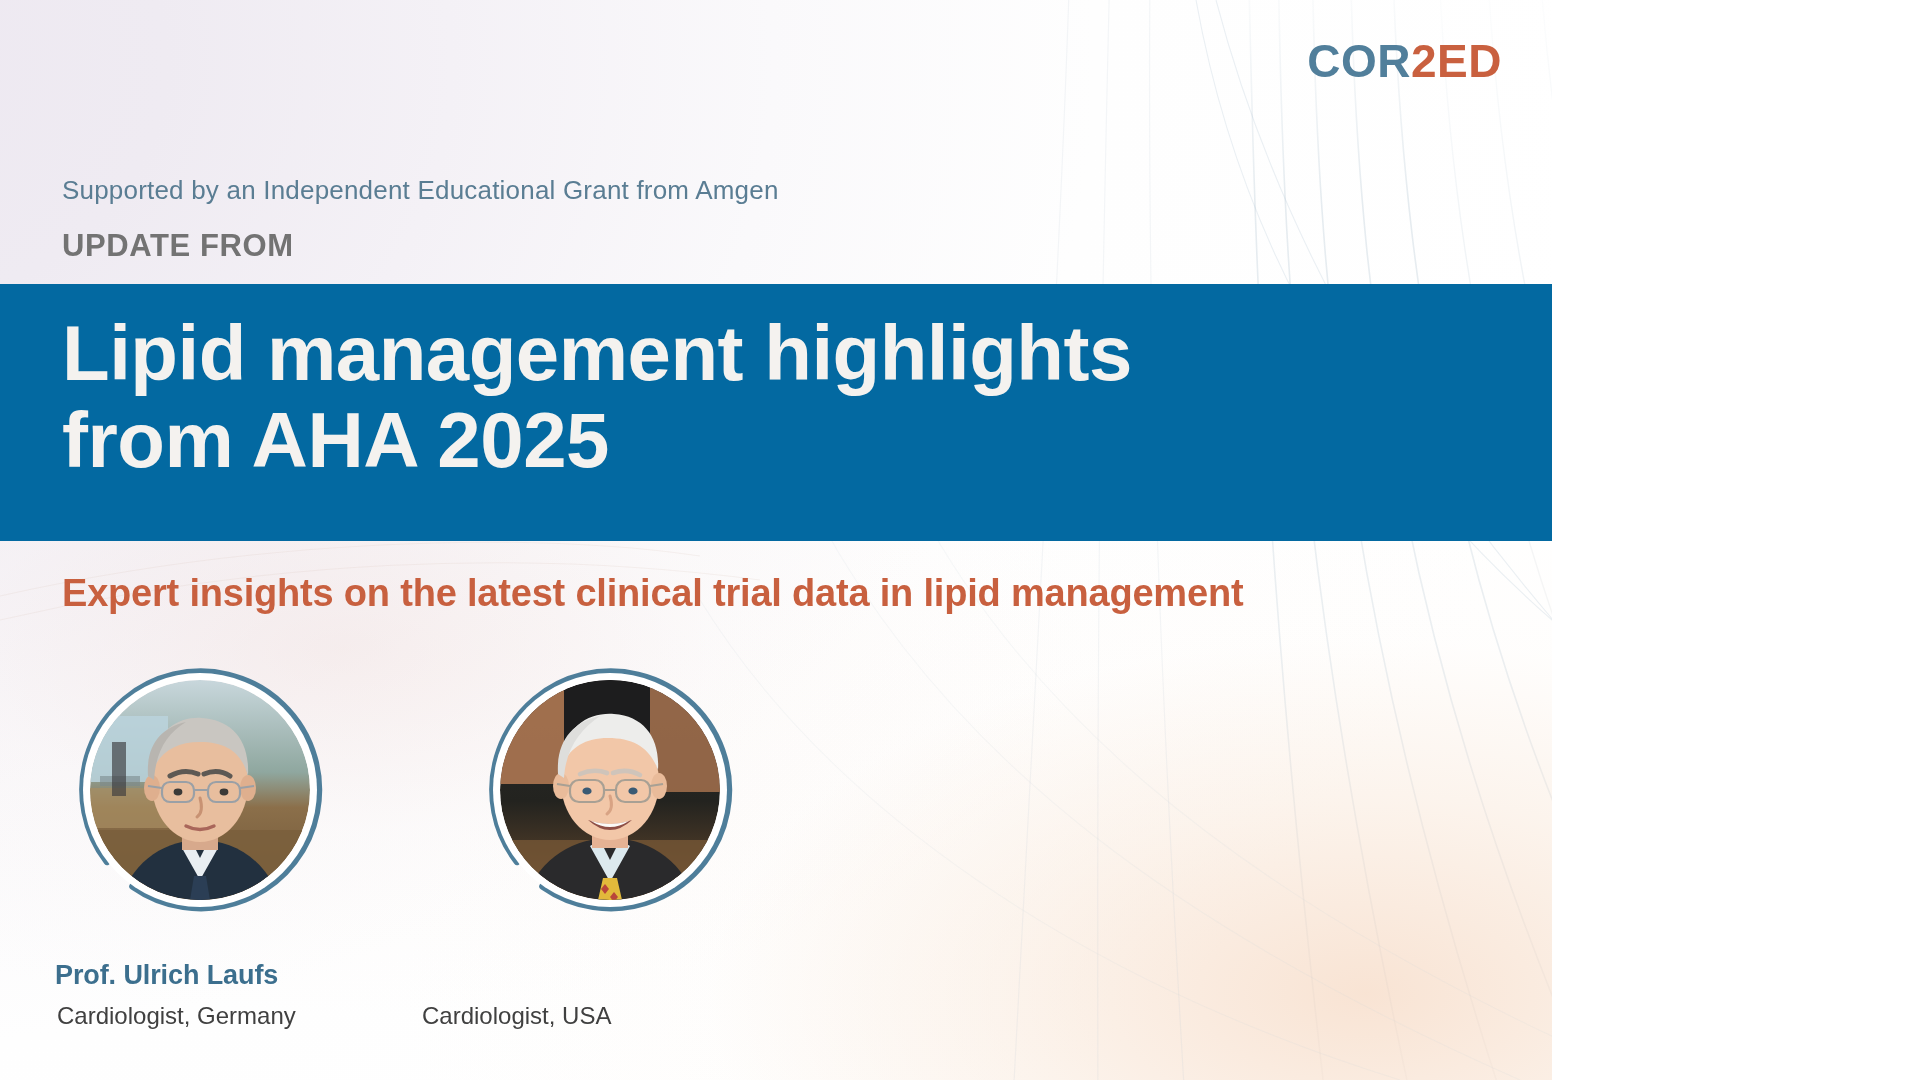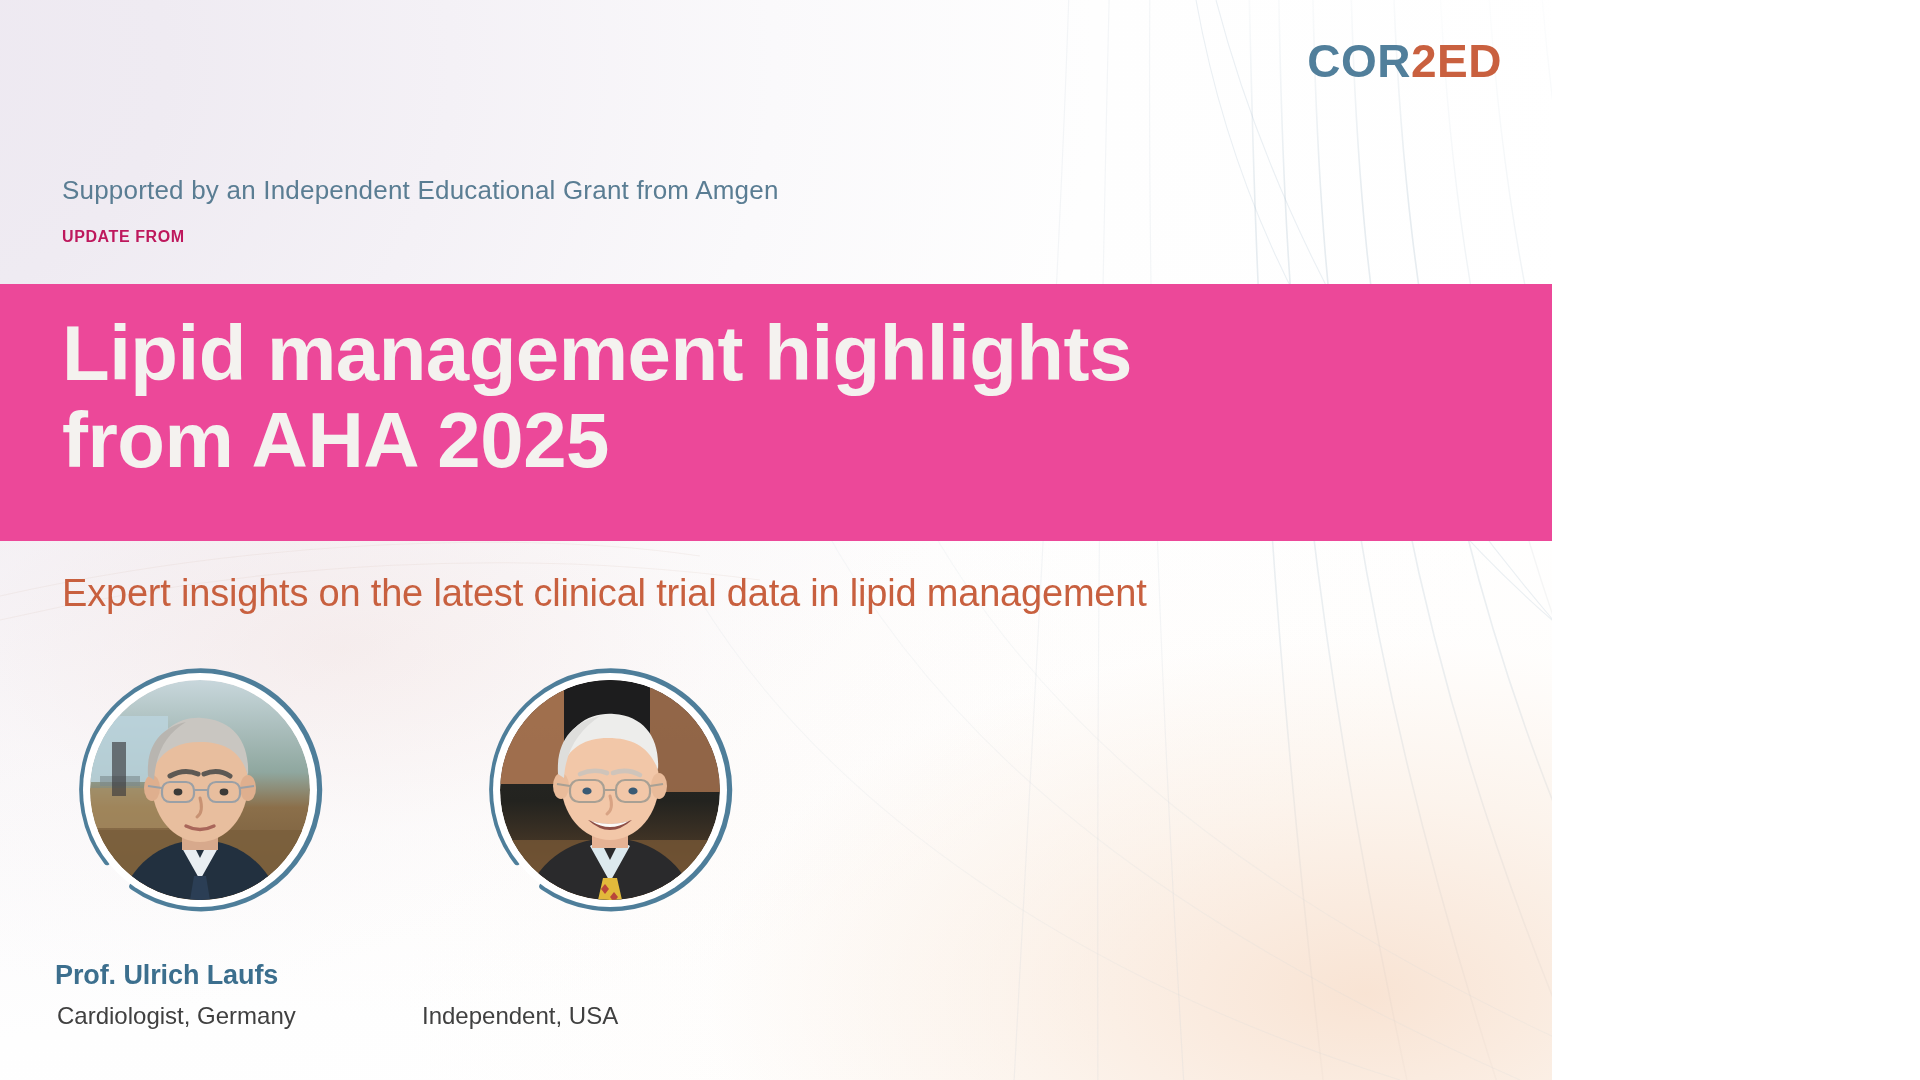--- a/index.html
+++ b/index.html
@@ -71,35 +71,35 @@
     font-size: 26px;
     font-weight: 400;
     color: #5A7D93;
     letter-spacing: 0.2px;
     white-space: nowrap;
   }
   .update-from {
     position: absolute;
     left: 62px;
     top: 228px;
-    font-size: 16px;
-    font-weight: 700;
-    color: #be185d;
+    font-size: 31px;
+    font-weight: 700;
+    color: #737373;
     letter-spacing: 0.6px;
     white-space: nowrap;
   }
 
   
   .banner {
     position: absolute;
     left: 0;
     top: 284px;
     width: 1692px;
     height: 257px;
-    background: #ec4899;
+    background: #0369a1;
     border-top-right-radius: 66px;
     border-bottom-right-radius: 0px;
   }
   .banner-title {
     position: absolute;
     left: 62px;
     top: 26px;
     color: #F4F2EF;
     font-size: 78px;
     font-weight: 700;
@@ -107,21 +107,21 @@
     letter-spacing: -0.5px;
     white-space: pre-line;
   }
 
   
   .subtitle {
     position: absolute;
     left: 62px;
     top: 572px;
     font-size: 38px;
-    font-weight: 400;
+    font-weight: 700;
     color: #C8603F;
     letter-spacing: -0.2px;
     white-space: nowrap;
   }
 
   
   .speakers {
     position: absolute;
     left: 0;
     top: 650px;
@@ -377,17 +377,17 @@
               <ellipse cx="87" cy="111" rx="4.6" ry="3.6" fill="#3A5A74"></ellipse>
               <ellipse cx="133" cy="111" rx="4.6" ry="3.6" fill="#3A5A74"></ellipse>
               <path d="M110 116 q4 13 -3 18" stroke="#D8A384" stroke-width="3" fill="none" stroke-linecap="round"></path>
 
               <path d="M88 140 q22 20 44 0 q-22 8 -44 0 Z" fill="#8E4F46"></path>
               <path d="M91 141 q19 12 38 0 q-19 6 -38 0 Z" fill="#FAFAF7"></path>
             </g>
           </svg>
         </div>
       </div>
-      <div class="speaker-role">Independent,  USA</div>
+      <div class="speaker-role">Cardiologist,  USA</div>
     </div>
 
   </div>
 </div>
 
 </body></html>

